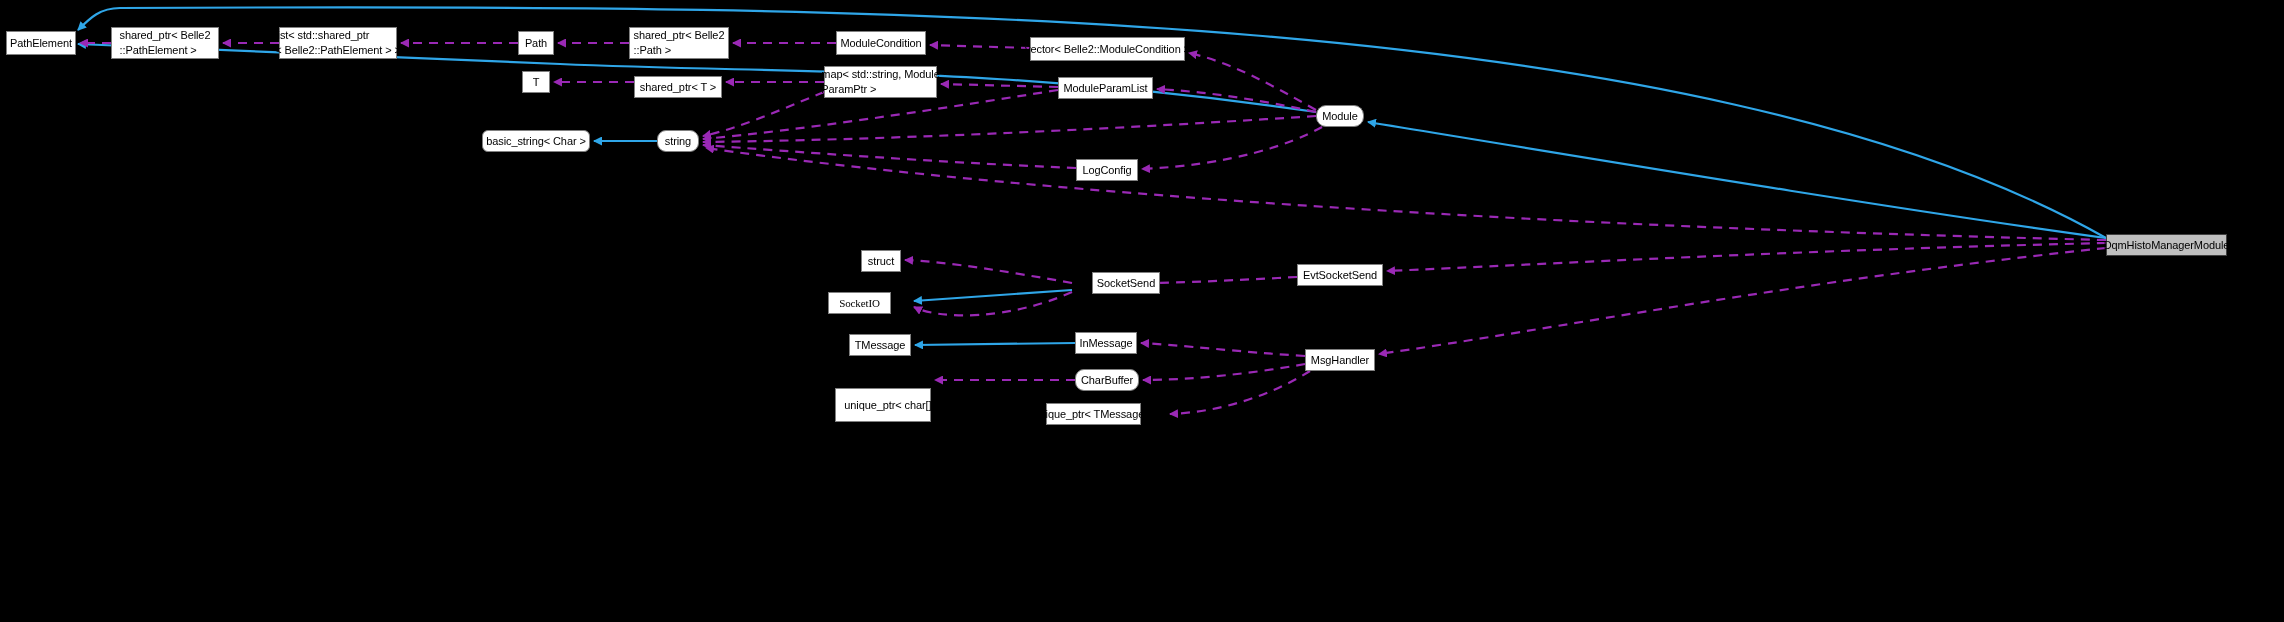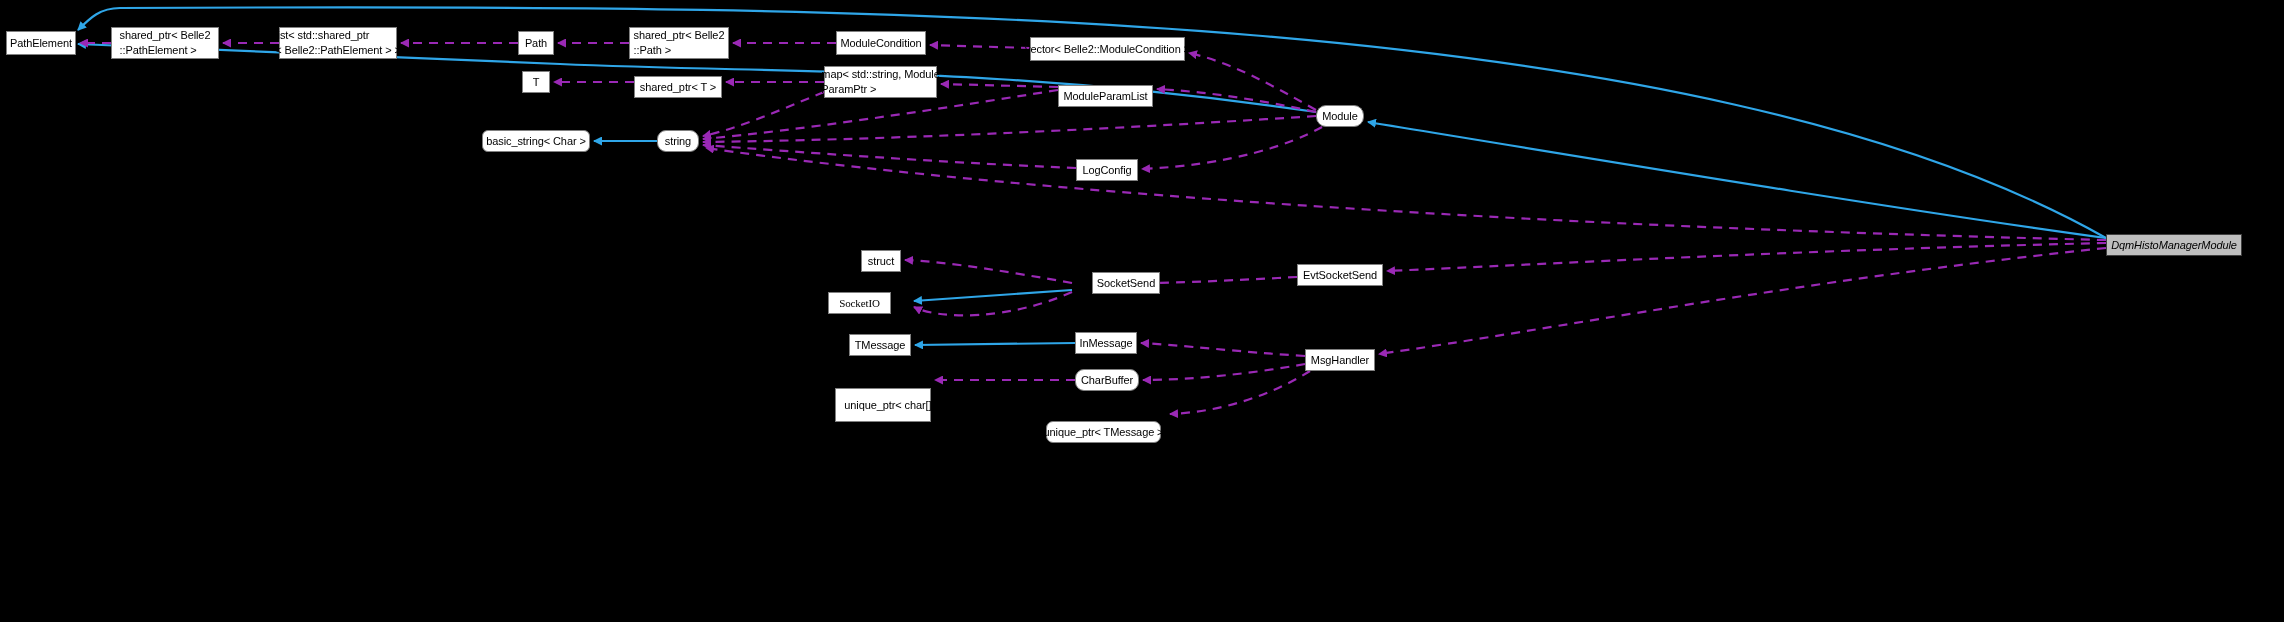--- a/index.html
+++ b/index.html
@@ -100,31 +100,31 @@
       <div class="node" title="PathElement" style="left: 6px; top: 31px; width: 70px; height: 24px;"><div><span>PathElement</span></div></div>
       <div class="node" title="shared_ptr&lt; Belle2::PathElement &gt;" style="left: 111px; top: 27px; width: 108px; height: 32px;"><div><span>shared_ptr&lt; Belle2</span><span>::PathElement &gt;</span></div></div>
       <div class="node" title="list&lt; std::shared_ptr &lt; Belle2::PathElement &gt; &gt;" style="left: 279px; top: 27px; width: 118px; height: 32px;"><div><span>list&lt; std::shared_ptr</span><span>&lt; Belle2::PathElement &gt; &gt;</span></div></div>
       <div class="node" title="Path" style="left: 518px; top: 31px; width: 36px; height: 24px;"><div><span>Path</span></div></div>
       <div class="node" title="shared_ptr&lt; Belle2::Path &gt;" style="left: 629px; top: 27px; width: 100px; height: 32px;"><div><span>shared_ptr&lt; Belle2</span><span>::Path &gt;</span></div></div>
       <div class="node" title="ModuleCondition" style="left: 836px; top: 31px; width: 90px; height: 24px;"><div><span>ModuleCondition</span></div></div>
       <div class="node" title="vector&lt; Belle2::ModuleCondition &gt;" style="left: 1030px; top: 37px; width: 155px; height: 24px;"><div><span>vector&lt; Belle2::ModuleCondition &gt;</span></div></div>
       <div class="node" title="T" style="left: 522px; top: 71px; width: 28px; height: 22px;"><div><span>T</span></div></div>
       <div class="node" title="shared_ptr&lt; T &gt;" style="left: 634px; top: 76px; width: 88px; height: 22px;"><div><span>shared_ptr&lt; T &gt;</span></div></div>
       <div class="node" title="map&lt; std::string, ModuleParamPtr &gt;" style="left: 824px; top: 66px; width: 113px; height: 32px;"><div><span>map&lt; std::string, Module</span><span>ParamPtr &gt;</span></div></div>
-      <div class="node" title="ModuleParamList" style="left: 1058px; top: 77px; width: 95px; height: 22px; margin-top: 8px;"><div><span>ModuleParamList</span></div></div>
+      <div class="node" title="ModuleParamList" style="left: 1058px; top: 77px; width: 95px; height: 22px;"><div><span>ModuleParamList</span></div></div>
       <div class="node" title="basic_string&lt; Char &gt;" style="left: 482px; top: 130px; width: 108px; height: 22px; border-radius: 6px;"><div><span>basic_string&lt; Char &gt;</span></div></div>
       <div class="node" title="string" style="left: 657px; top: 130px; width: 42px; height: 22px; border-radius: 9px;"><div><span>string</span></div></div>
       <div class="node" title="LogConfig" style="left: 1076px; top: 159px; width: 62px; height: 22px;"><div><span>LogConfig</span></div></div>
       <div class="node" title="Module" style="left: 1316px; top: 105px; width: 48px; height: 22px; border-radius: 10px;"><div><span>Module</span></div></div>
-      <div class="node highlight" title="DqmHistoManagerModule" style="left: 2106px; top: 234px; width: 136px; height: 22px; font-style: italic;"><div><span>DqmHistoManagerModule</span></div></div>
+      <div class="node highlight" title="DqmHistoManagerModule" style="left: 2106px; top: 234px; width: 121px; height: 22px;"><div><span>DqmHistoManagerModule</span></div></div>
       <div class="node" title="struct" style="left: 861px; top: 250px; width: 40px; height: 22px;"><div><span>struct</span></div></div>
       <div class="node" title="SocketSend" style="left: 1072px; top: 272px; width: 68px; height: 22px; margin-left: 20px;"><div><span>SocketSend</span></div></div>
       <div class="node" title="SocketIO" style="left: 828px; top: 292px; width: 63px; height: 22px; font-family: Liberation Serif, serif;"><div><span>SocketIO</span></div></div>
       <div class="node" title="EvtSocketSend" style="left: 1297px; top: 264px; width: 86px; height: 22px;"><div><span>EvtSocketSend</span></div></div>
       <div class="node" title="TMessage" style="left: 849px; top: 334px; width: 62px; height: 22px;"><div><span>TMessage</span></div></div>
       <div class="node" title="InMessage" style="left: 1075px; top: 332px; width: 62px; height: 22px;"><div><span>InMessage</span></div></div>
       <div class="node" title="MsgHandler" style="left: 1305px; top: 349px; width: 70px; height: 22px;"><div><span>MsgHandler</span></div></div>
       <div class="node" title="unique_ptr&lt; char[]&gt;" style="left: 835px; top: 388px; width: 96px; height: 34px; padding-left: 16px;"><div><span>unique_ptr&lt; char[]&gt;</span></div></div>
       <div class="node" title="CharBuffer" style="left: 1075px; top: 369px; width: 64px; height: 22px; border-radius: 9px;"><div><span>CharBuffer</span></div></div>
-      <div class="node" title="unique_ptr&lt; TMessage &gt;" style="left: 1046px; top: 421px; width: 115px; height: 22px; border-radius: 7px;"><div><span>unique_ptr&lt; TMessage &gt;</span></div></div>
+      <div class="node" title="unique_ptr&lt; TMessage &gt;" style="left: 1046px; top: 403px; width: 95px; height: 22px;"><div><span>unique_ptr&lt; TMessage &gt;</span></div></div>
     </div>
 
 </div>
 
 </body></html>

